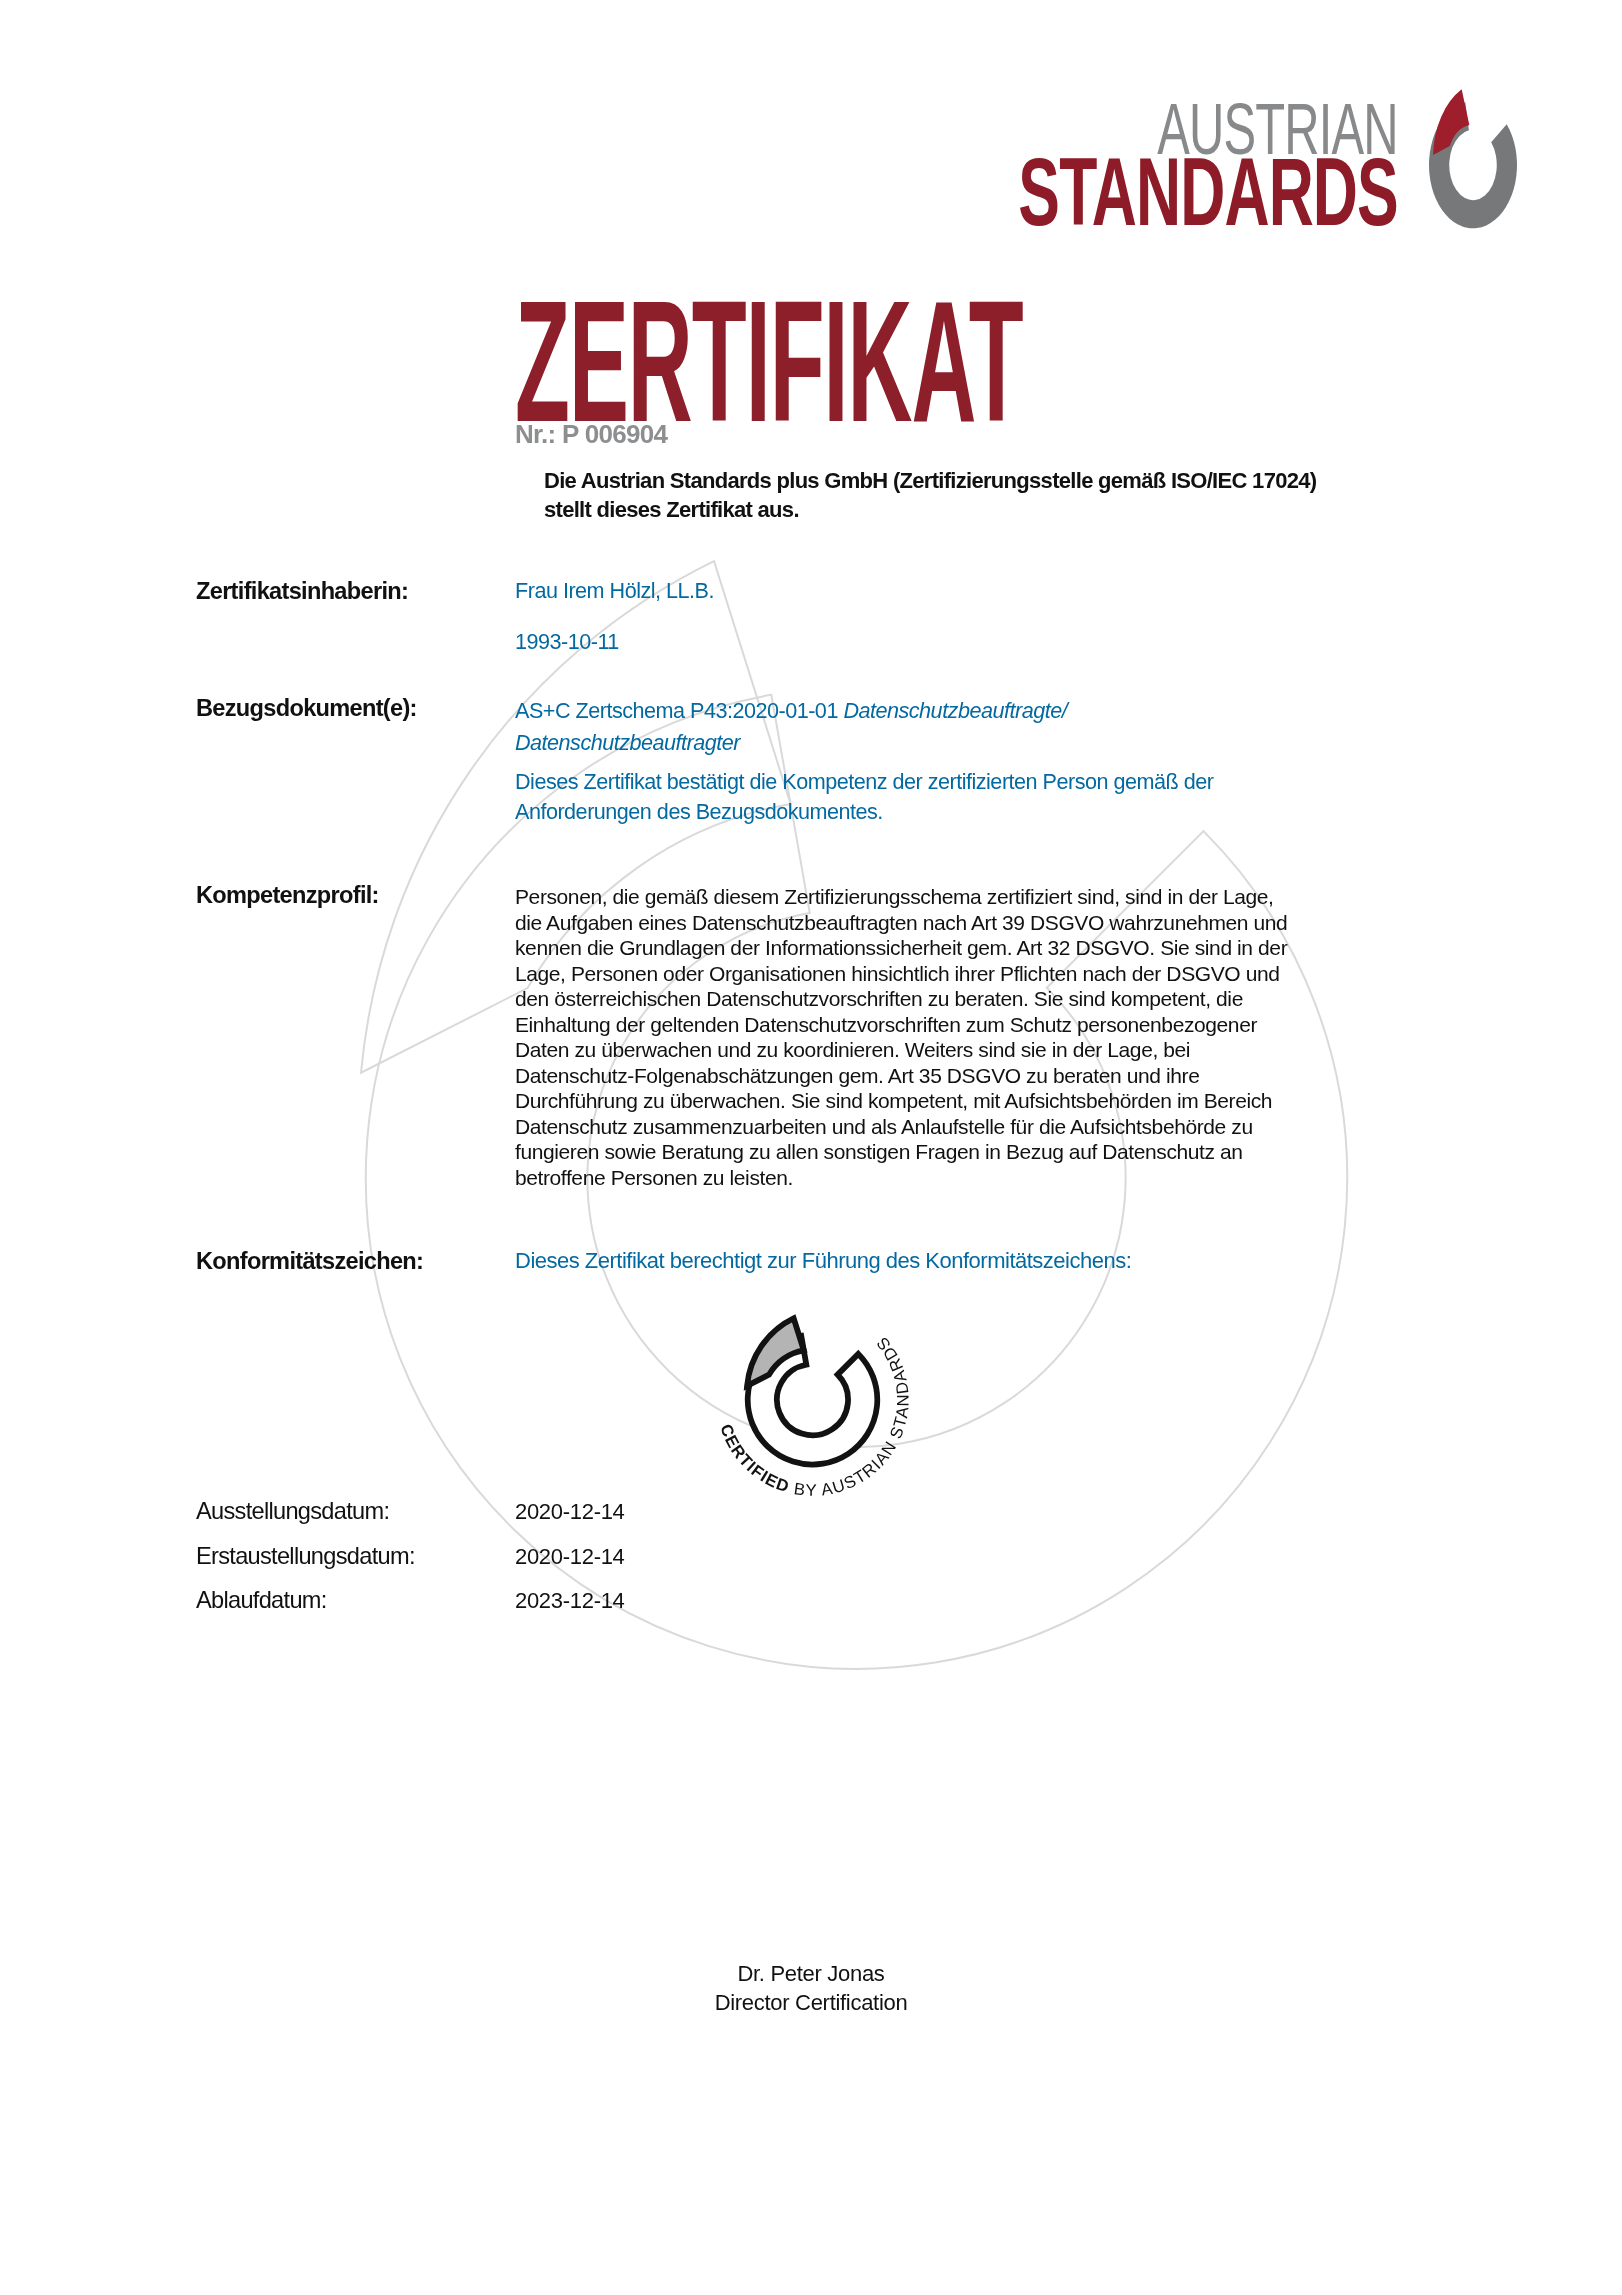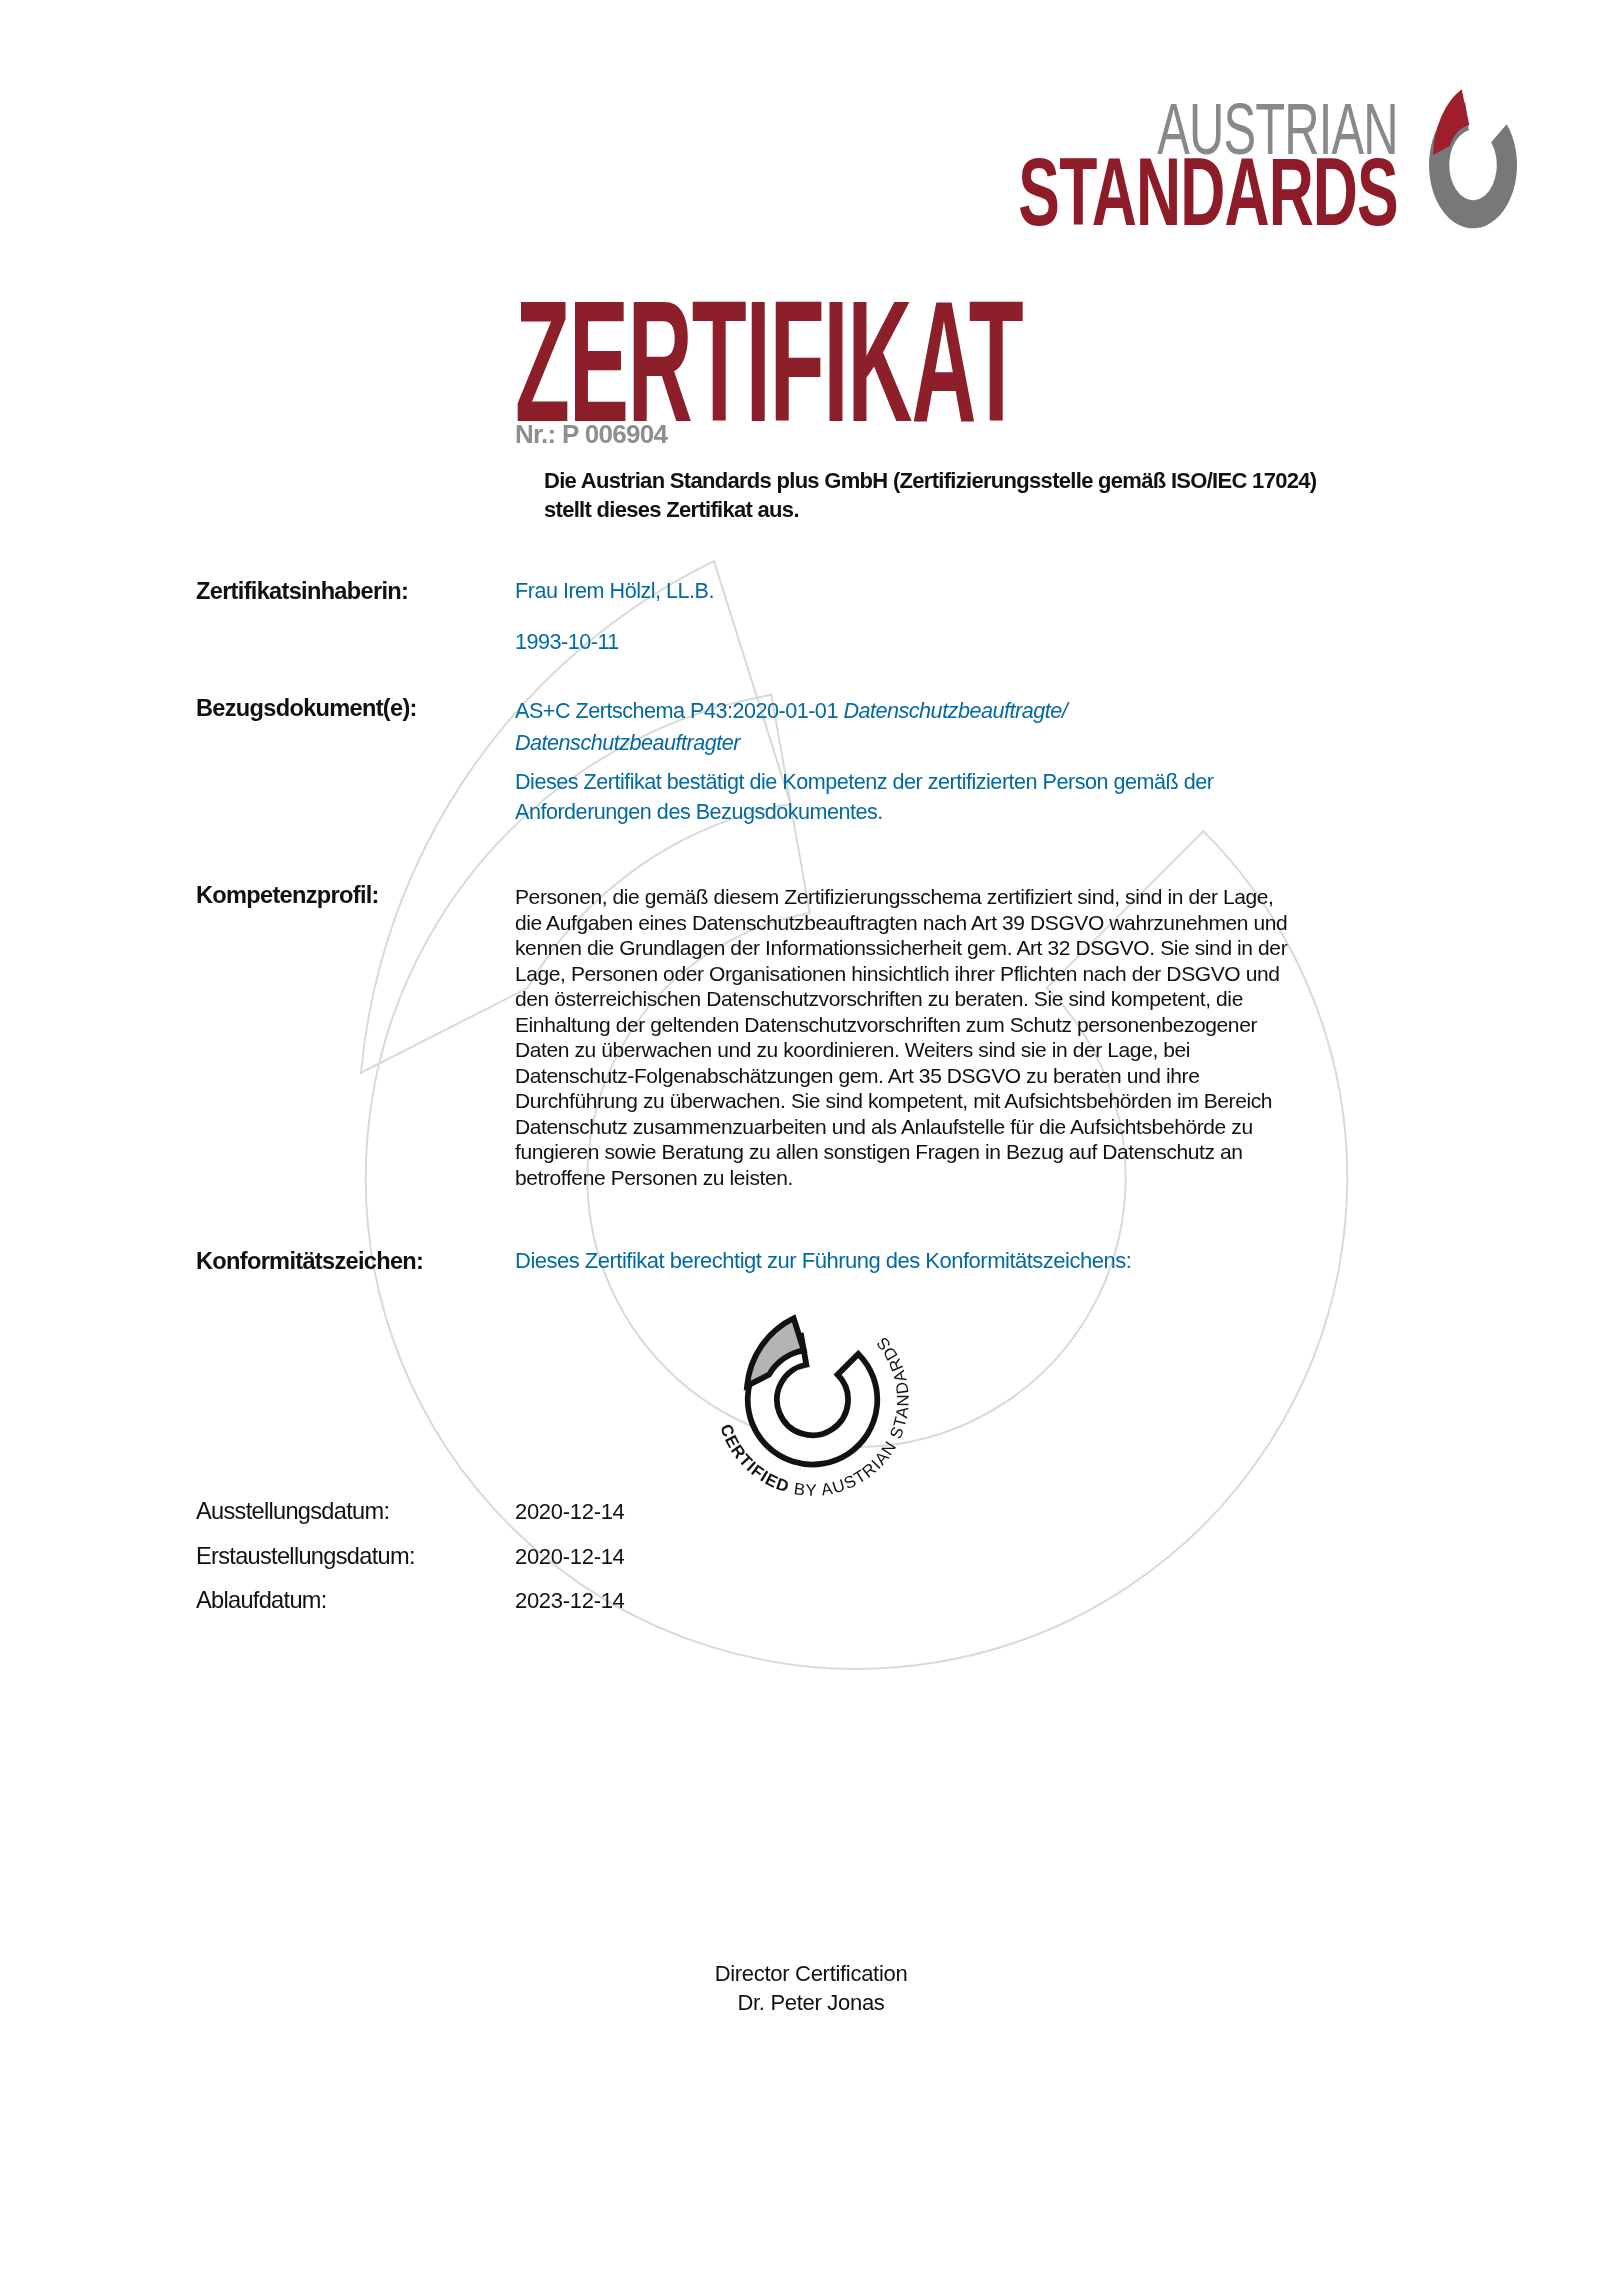--- a/index.html
+++ b/index.html
@@ -169,20 +169,20 @@
     <div class="date-label" style="top:1498px">Ausstellungsdatum:</div>
     <div class="date-value" style="top:1499px">2020-12-14</div>
 
     <div class="date-label" style="top:1543px">Erstaustellungsdatum:</div>
     <div class="date-value" style="top:1544px">2020-12-14</div>
 
     <div class="date-label" style="top:1587px">Ablaufdatum:</div>
     <div class="date-value" style="top:1588px">2023-12-14</div>
 
     <div class="signature">
+      <div>Dr. Peter Jonas</div>
       <div>Director Certification</div>
-      <div>Dr. Peter Jonas</div>
     </div>
 
 
   </div>
 </div>
 
 
 </body></html>

